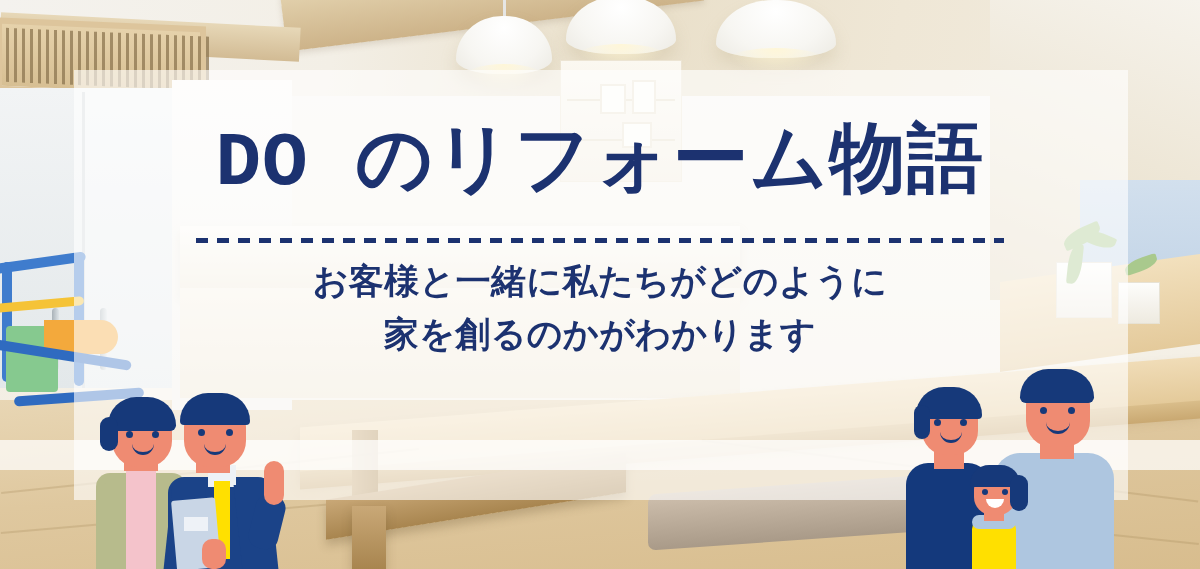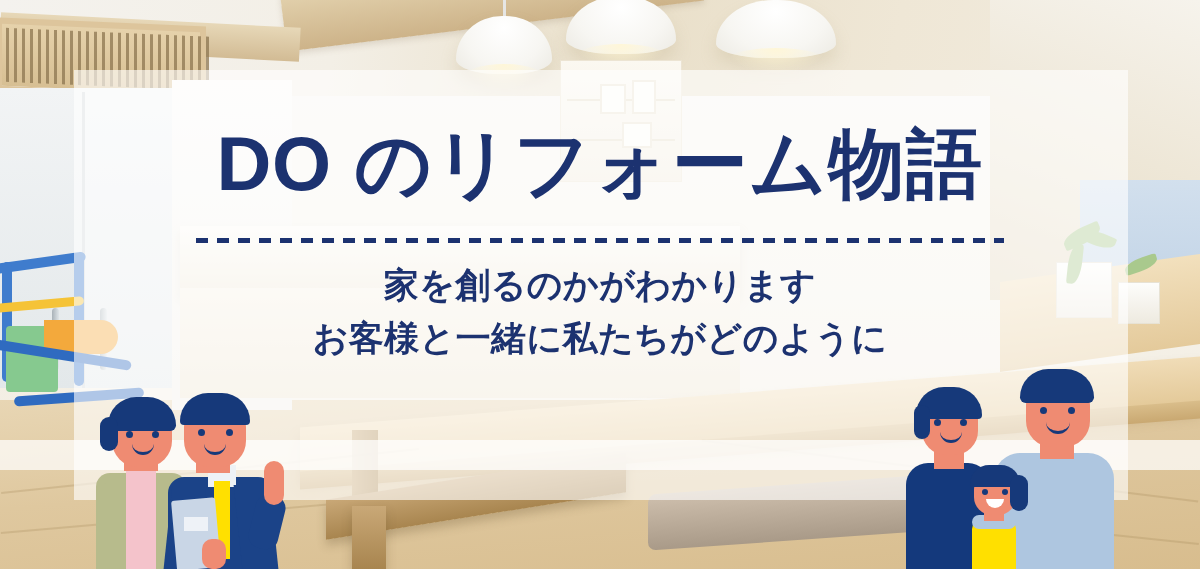--- a/index.html
+++ b/index.html
@@ -3,20 +3,21 @@
 <meta charset="utf-8">
 <style>
   html,body{margin:0;padding:0;background:#fff;}
   body{font-family:"Liberation Sans","DejaVu Sans",sans-serif;}
 
   .banner{
     position:relative;
     width:1200px;height:569px;
     overflow:hidden;
     background:#efe6d6;
+    font-family:Liberation Mono, monospace;
   }
 
   
   .photo{position:absolute;inset:0;overflow:hidden;}
 
   
   .bg-ceiling{position:absolute;left:0;top:0;width:1200px;height:120px;
     background:linear-gradient(100deg,#f4f2ee 0%,#f3efe6 28%,#e9dfc9 52%,#efe7d6 74%,#f2ece0 100%);}
   .bg-wall{position:absolute;left:0;top:96px;width:1200px;height:330px;
     background:linear-gradient(180deg,#f7f5f1 0%,#f6f3ec 40%,#f3eee3 100%);}
@@ -318,18 +319,18 @@
 
   <div class="content">
 
     <div class="title">
       <span class="do">DO</span><span>&nbsp;</span><span>のリフォーム物語</span>
     </div>
 
     <div class="divider"></div>
 
     <div class="subtitle">
+      <div>お客様と一緒に私たちがどのように</div>
       <div>家を創るのかがわかります</div>
-      <div>お客様と一緒に私たちがどのように</div>
     </div>
 
   </div>
 </div>
 
 </body></html>

